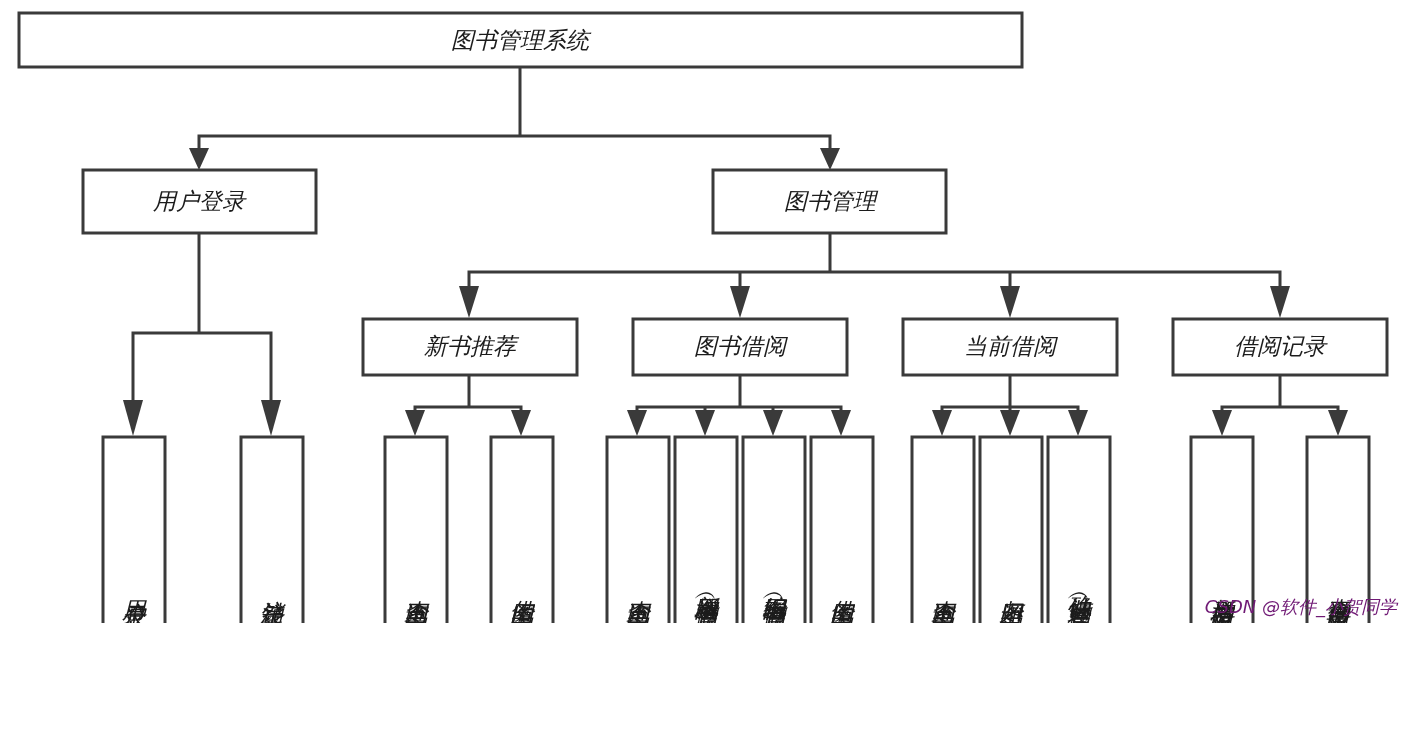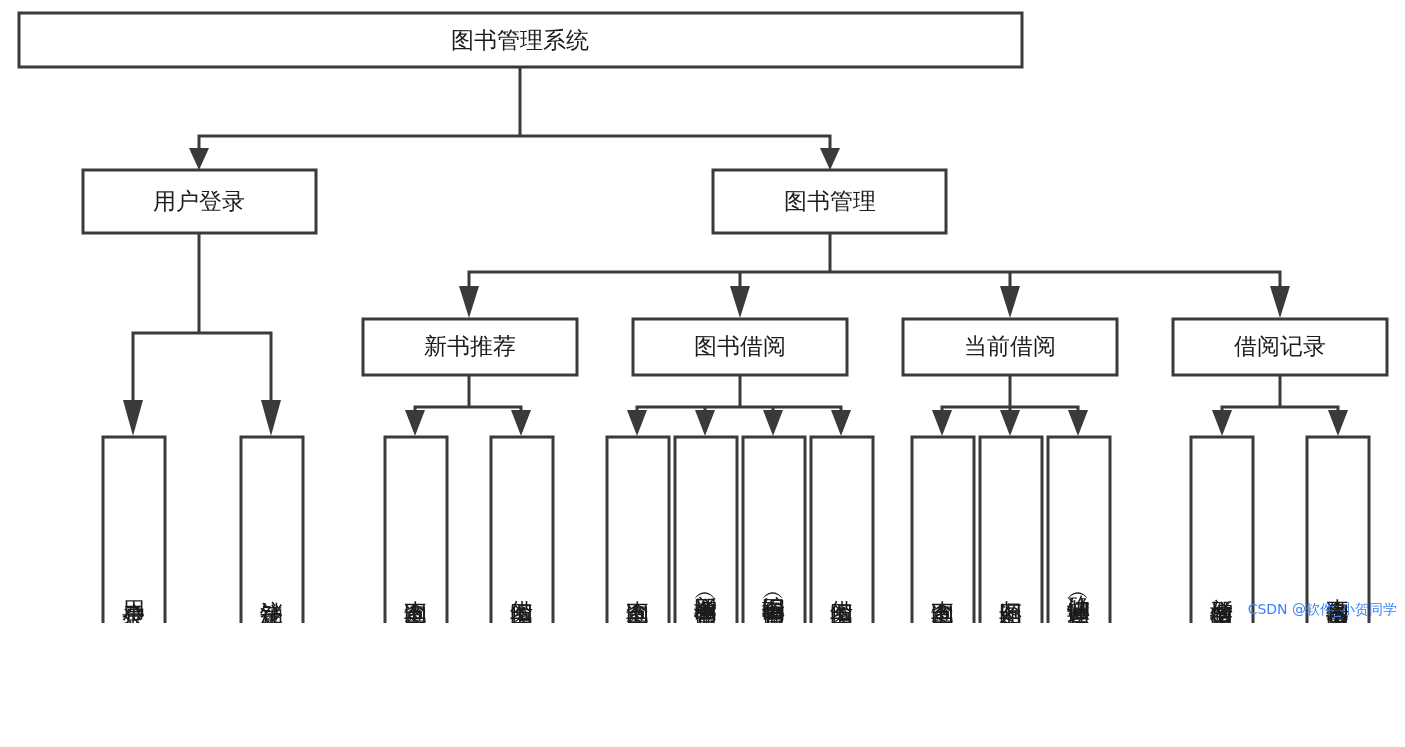--- a/index.html
+++ b/index.html
@@ -9,20 +9,21 @@
   }
   body {
     font-family: "DejaVu Sans", "Liberation Sans", sans-serif;
   }
   #diagram-root {
     position: relative;
     width: 1405px;
     height: 623px;
     background: #ffffff;
     overflow: hidden;
+    font-style: italic;
   }
   svg#flow {
     position: absolute;
     left: 0;
     top: 0;
     width: 1405px;
     height: 747px;
     display: block;
   }
   .node-box {
@@ -54,22 +55,22 @@
     writing-mode: vertical-rl;
     text-orientation: upright;
     letter-spacing: 2px;
     text-anchor: middle;
   }
   .watermark {
     position: absolute;
     right: 8px;
     bottom: 4px;
     font-family: "DejaVu Sans", "Liberation Sans", sans-serif;
-    font-size: 14px;
-    color: #3b82f6;
+    font-size: 18px;
+    color: #701a75;
     white-space: nowrap;
     pointer-events: none;
   }
 </style>
 </head>
 <body>
 
 <div id="diagram-root">
 
   <svg id="flow" viewBox="0 0 1405 747" xmlns="http://www.w3.org/2000/svg">

